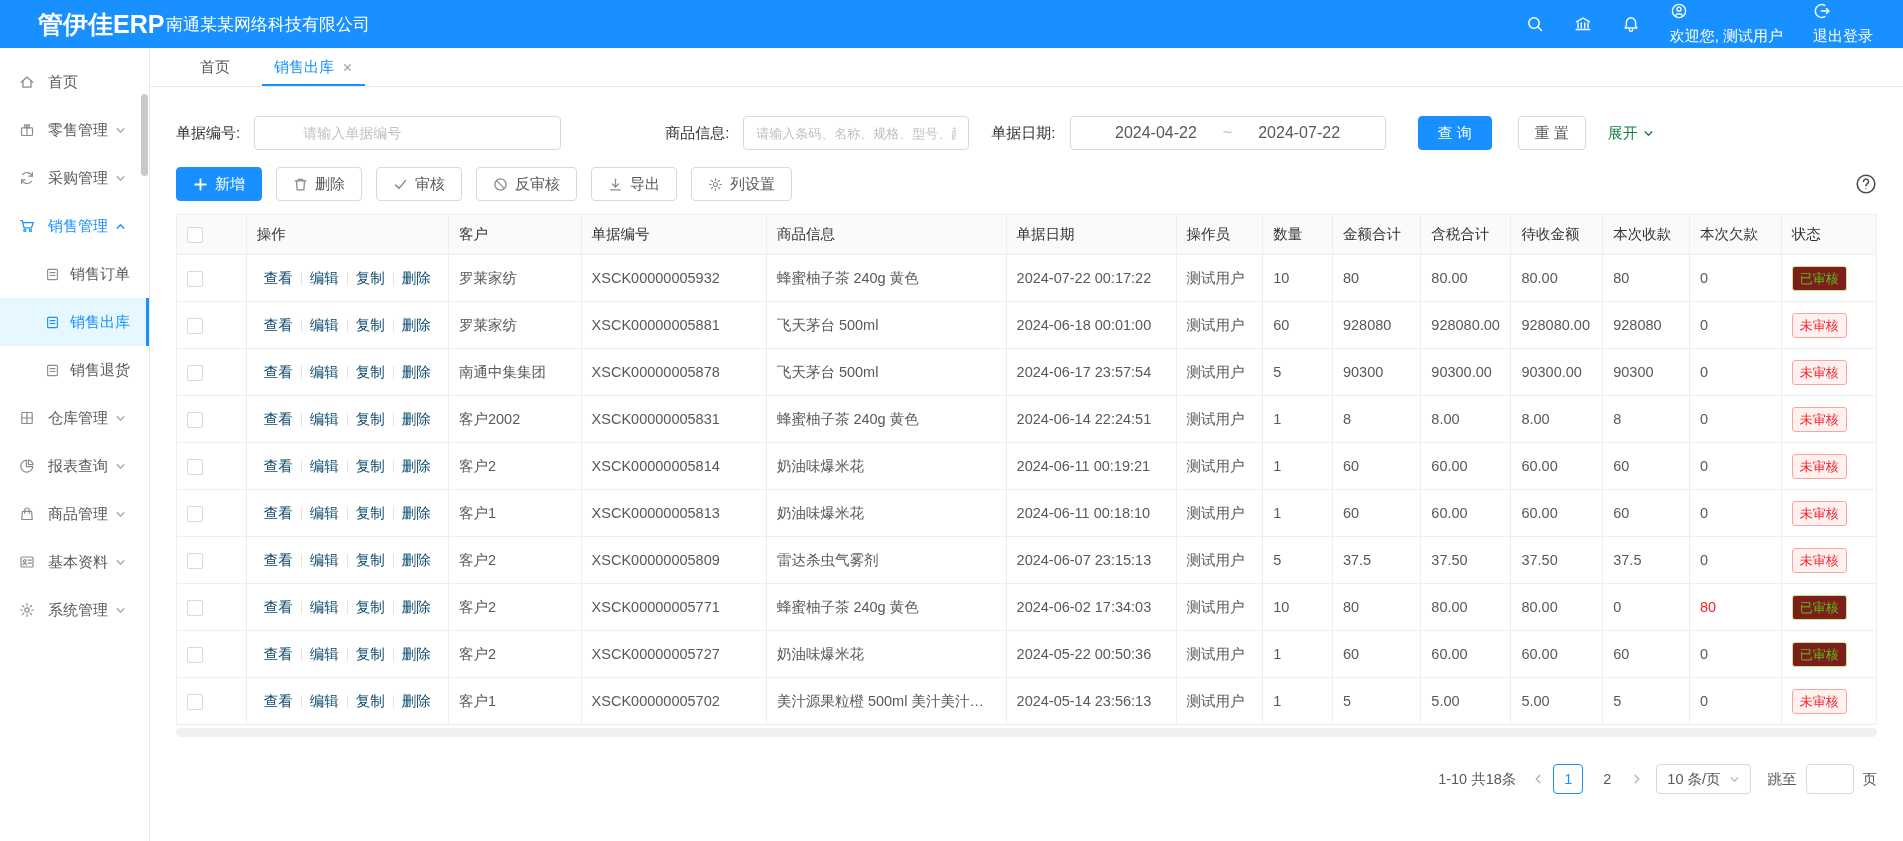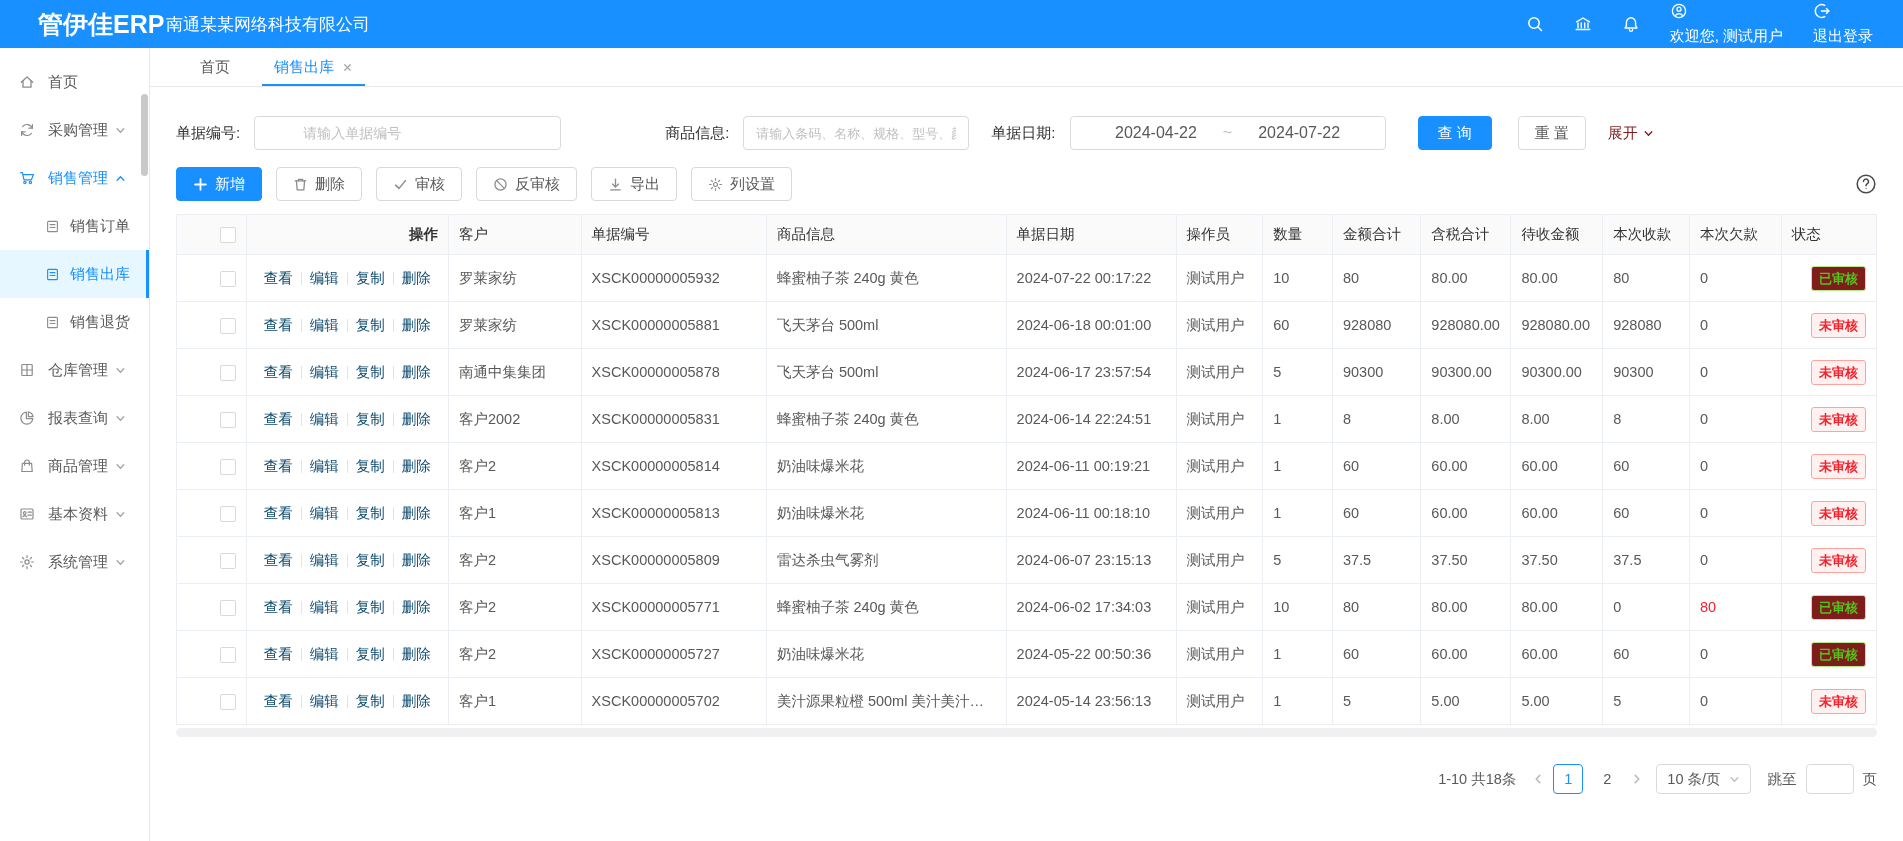--- a/index.html
+++ b/index.html
@@ -51,35 +51,35 @@
   .inp::placeholder { color: #bfbfbf; }
   #bill-no-input { width: 307px; margin-left: 14px; padding-left: 48px; }
   #product-input { width: 226px; margin-left: 14px; font-size: 13px; }
   .fg2 { margin-left: 104px; }
   .fg3 { margin-left: 22px; }
   .daterange { width: 316px; height: 34px; margin-left: 14px; border: 1px solid #d9d9d9; border-radius: 4px; display: flex; align-items: center; justify-content: center; gap: 26px; font-size: 16px; color: #595959; }
   .btn { height: 34px; border-radius: 4px; border: 1px solid #d9d9d9; background: #fff; color: #595959; font-size: 15px; display: inline-flex; align-items: center; gap: 7px; padding: 0 16px; cursor: pointer; font-family: inherit; white-space: nowrap; }
   .btn.primary { background: #1890ff; border-color: #1890ff; color: #fff; }
   .btn-search { margin-left: 32px; padding: 0 19px; }
   .btn-reset { margin-left: 26px; }
-  .expand-link { margin-left: 22px; color: #7f1d1d; display: inline-flex; align-items: center; gap: 5px; cursor: pointer; font-size: 15px; }
+  .expand-link { margin-left: 22px; color: #15803d; display: inline-flex; align-items: center; gap: 5px; cursor: pointer; font-size: 15px; }
   .expand-link .i { width: 11px; height: 11px; }
 
   .toolbar { display: flex; align-items: center; gap: 14px; margin-top: 17px; }
   .toolbar .btn .i { width: 15px; height: 15px; color: #8c8c8c; }
   .toolbar .btn.primary .i { color: #fff; }
   .help { margin-left: auto; width: 22px; height: 22px; color: #4a4a4a; cursor: pointer; }
 
   
   .table-wrap { margin-top: 13px; }
   table { width: 100%; border-collapse: collapse; table-layout: fixed; font-size: 14.5px; color: #595959; }
   th, td { border: 1px solid #ebeef2; padding: 0 10px; text-align: left; white-space: nowrap; overflow: hidden; text-overflow: ellipsis; }
   thead th { background: #fafafa; height: 40px; color: #333; font-weight: 400; }
   tbody td { height: 47px; background: #fff; }
-  th.c-check, td.c-check, th.c-act, td.c-status { text-align: right; font-weight: bold; }
+  th.c-check, td.c-check, th.c-act, td.c-status { text-align: left; }
   td.c-act { text-align: center; }
   .checkbox { display: inline-block; width: 16px; height: 16px; border: 1px solid #d9d9d9; border-radius: 2px; background: #fff; vertical-align: middle; cursor: pointer; }
   .act { color: #0c4a6e; cursor: pointer; text-decoration: none; }
   .act-sep { display: inline-block; width: 1px; height: 13px; background: #e3e3e3; margin: 0 8px; vertical-align: -2px; }
   td.red { color: #f5222d; }
   .badge { display: inline-block; font-size: 13px; line-height: 1; padding: 5px 7px; border-radius: 3px; border: 1px solid; }
   .badge.approved { color: #52c41a; background: #7f1d1d; border-color: #b7eb8f; }
   .badge.unapproved { color: #f5222d; background: #fff1f0; border-color: #ffa39e; }
   .hscroll { height: 9px; background: #f0f0f0; border-radius: 5px; margin-top: 3px; }
 
@@ -152,20 +152,35 @@
     <aside class="sidebar">
       <nav id="sidebar-menu">
           <div class="side-item">
             <span class="i">
               <svg viewBox="0 0 16 16" fill="none" stroke="currentColor" stroke-width="1.3" stroke-linecap="round" stroke-linejoin="round">
                 <path d="M2.3 8.2 L8 3 L13.7 8.2"></path>
                 <path d="M4 7 V13.2 H12 V7"></path>
               </svg>
             </span>
             <span>首页</span>
+          </div>
+          <div class="side-item">
+            <span class="i">
+              <svg viewBox="0 0 16 16" fill="none" stroke="currentColor" stroke-width="1.2" stroke-linecap="round" stroke-linejoin="round">
+                <rect x="2.5" y="5.8" width="11" height="7.7" rx="0.8"></rect>
+                <line x1="8" y1="5.8" x2="8" y2="13.5"></line>
+                <path d="M8 5.8 C5.2 5.8 4.6 2.6 6.5 2.6 C7.9 2.6 8 5.8 8 5.8 C8 5.8 8.1 2.6 9.5 2.6 C11.4 2.6 10.8 5.8 8 5.8 z"></path>
+              </svg>
+            </span>
+            <span>零售管理</span>
+            <span class="i chev">
+              <svg viewBox="0 0 12 12" fill="none" stroke="currentColor" stroke-width="1.5" stroke-linecap="round" stroke-linejoin="round">
+                <path d="M2.4 4.2 L6 7.8 L9.6 4.2"></path>
+              </svg>
+            </span>
           </div>
           <div class="side-item">
             <span class="i">
               <svg viewBox="0 0 16 16" fill="none" stroke="currentColor" stroke-width="1.2" stroke-linecap="round" stroke-linejoin="round">
                 <path d="M13.2 6.2 A5.6 5.6 0 0 0 3.6 4.6"></path>
                 <path d="M13.4 2.6 V6.2 H9.8"></path>
                 <path d="M2.8 9.8 A5.6 5.6 0 0 0 12.4 11.4"></path>
                 <path d="M2.6 13.4 V9.8 H6.2"></path>
               </svg>
             </span>

